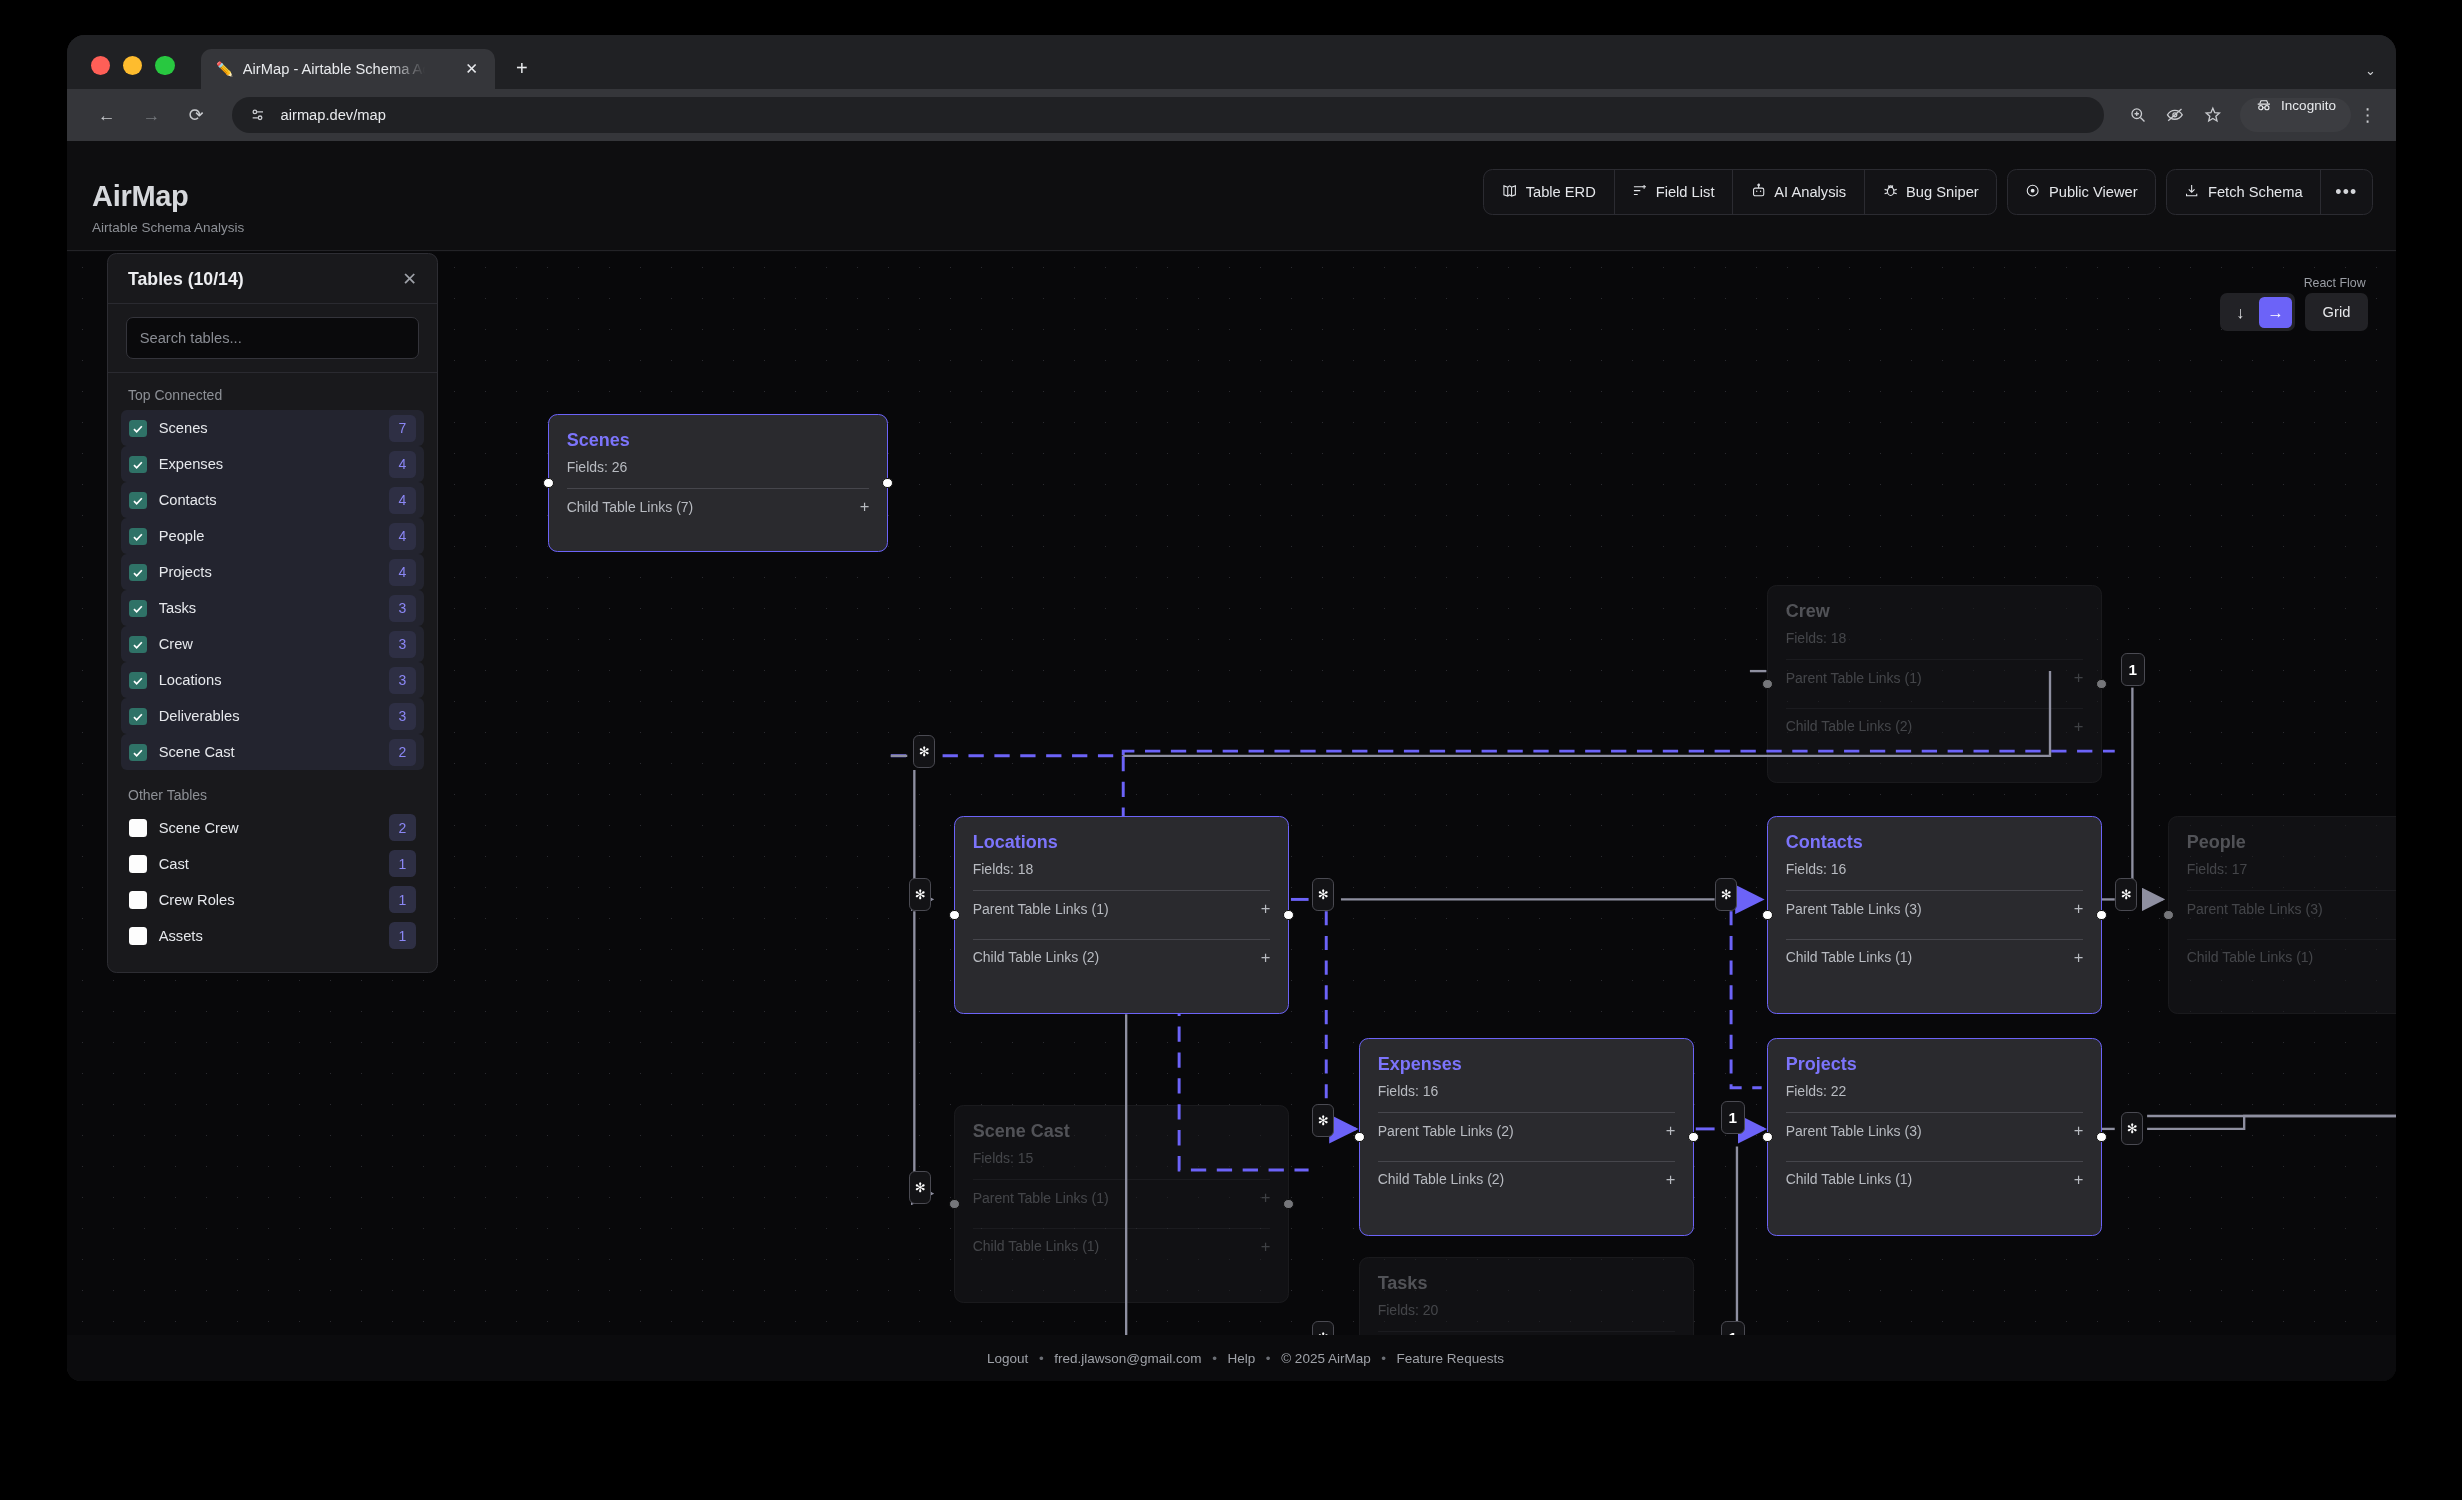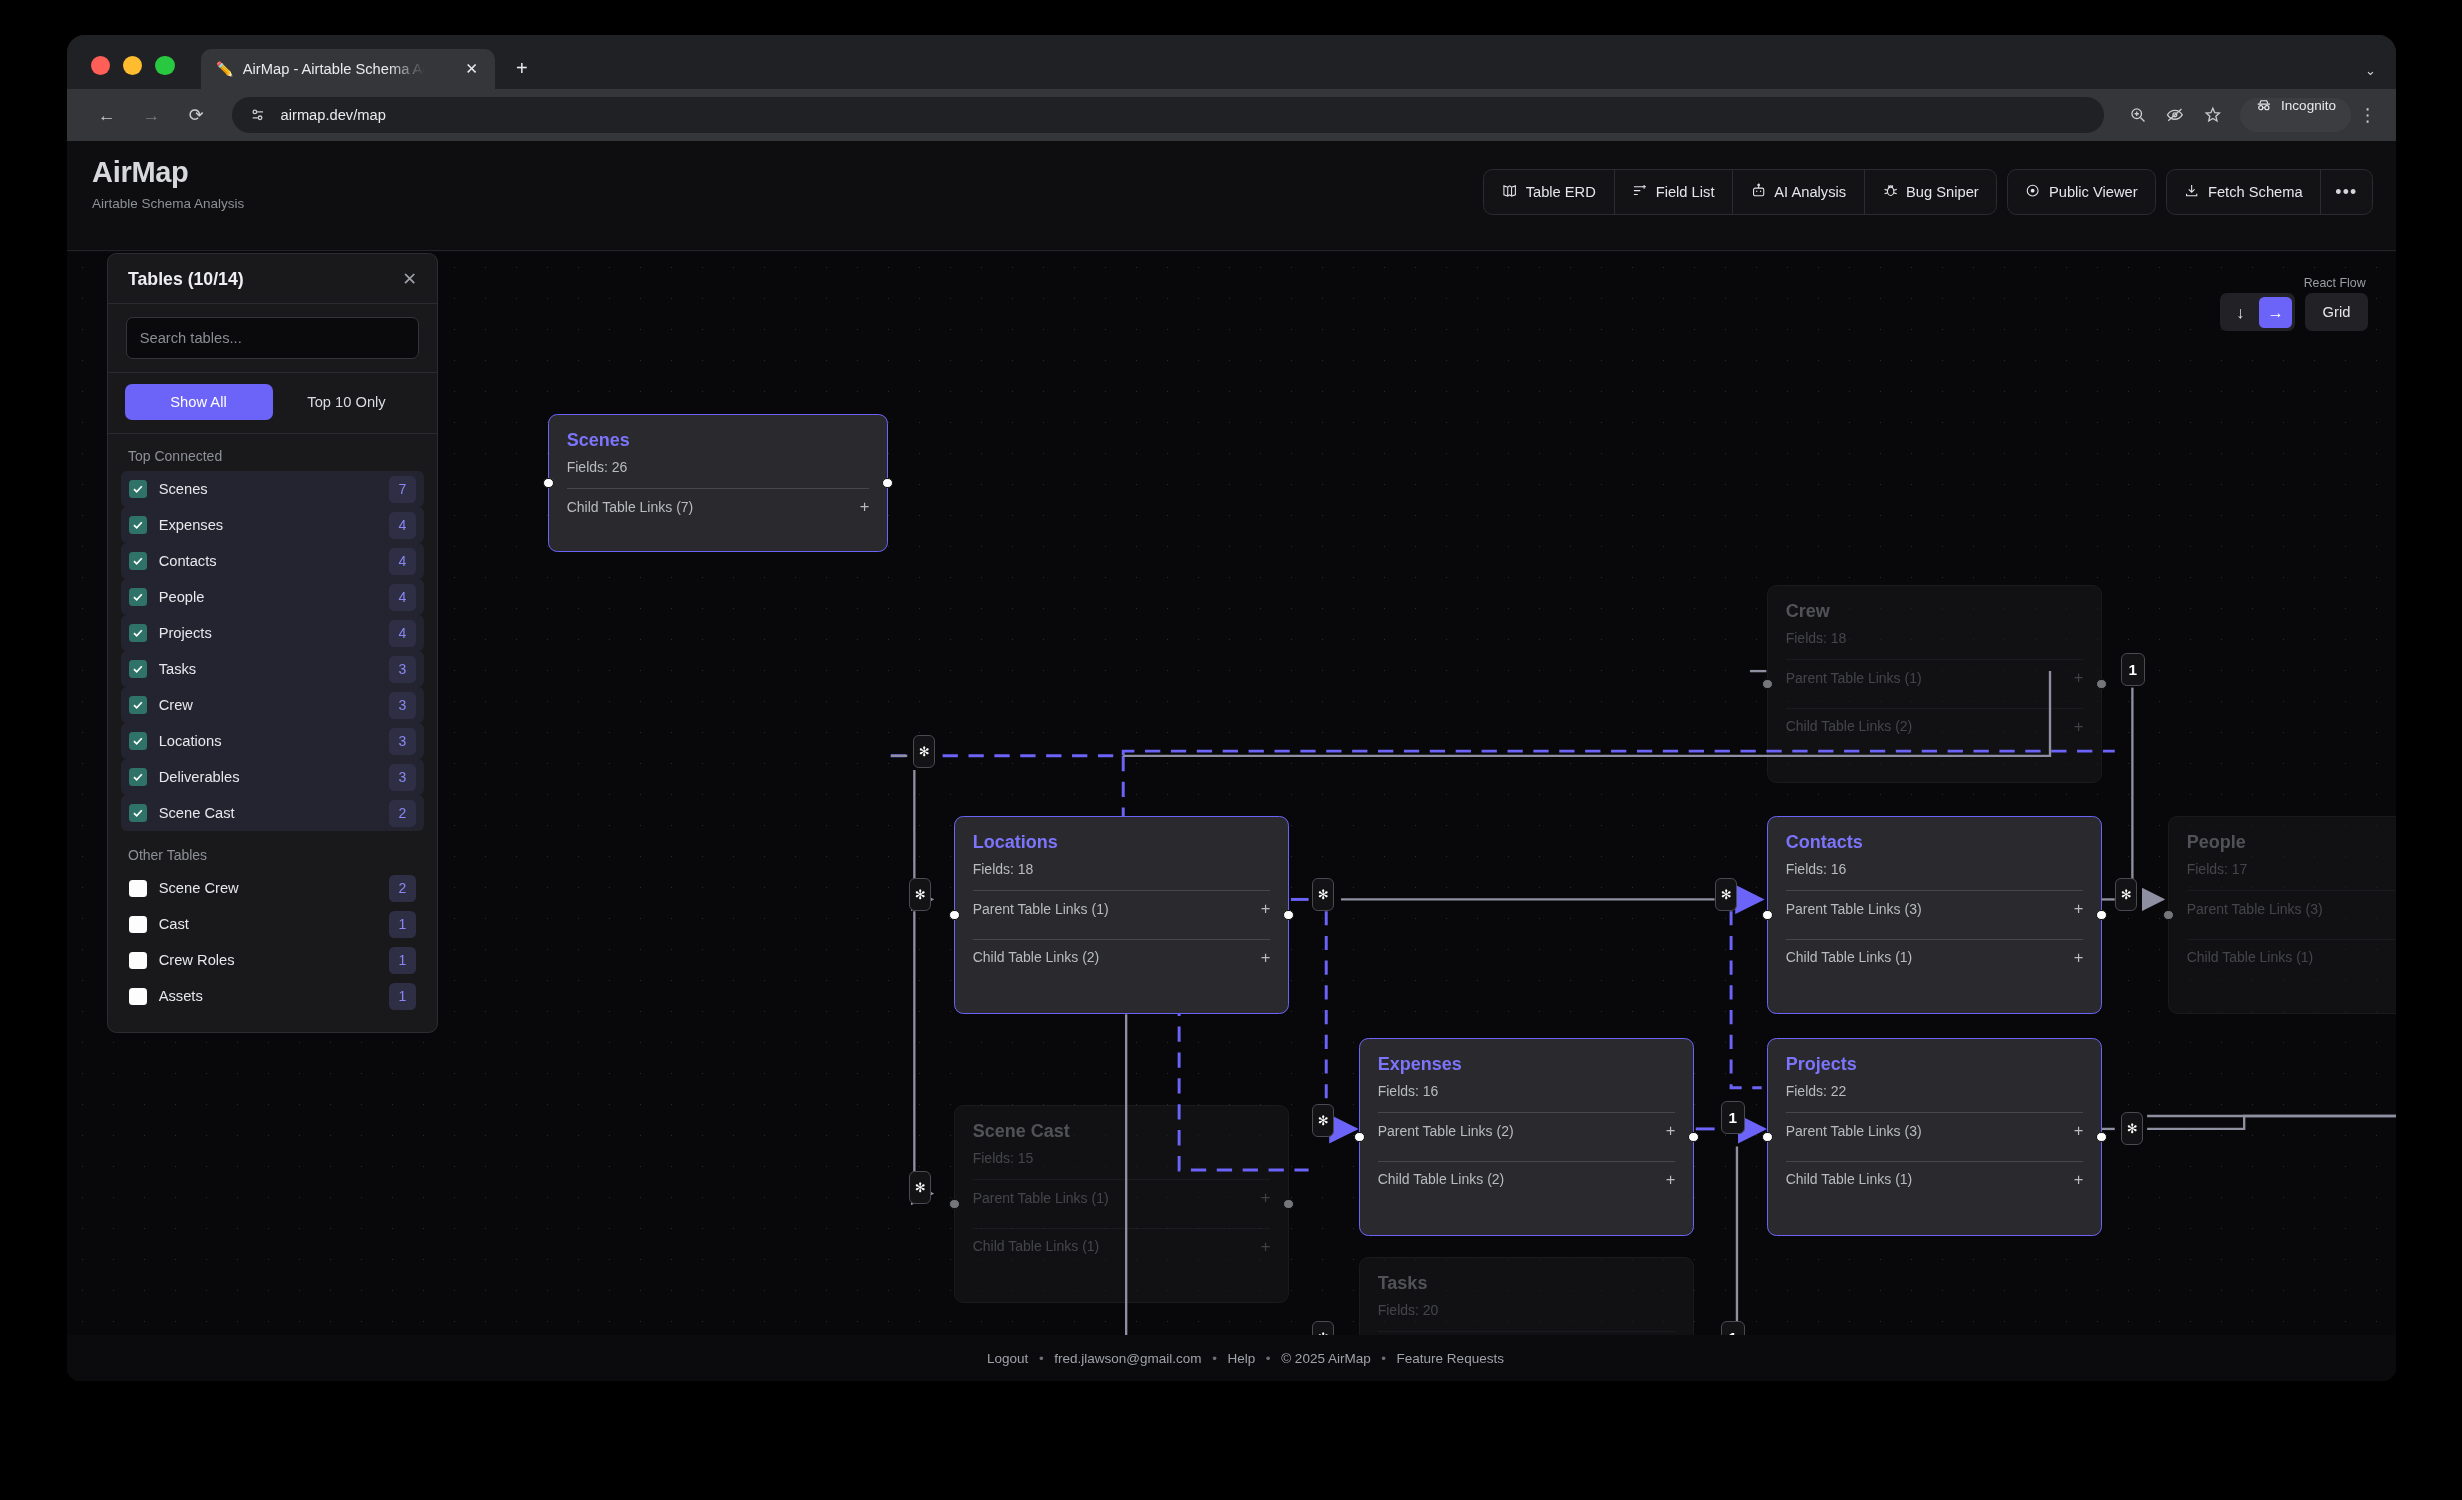--- a/index.html
+++ b/index.html
@@ -115,21 +115,21 @@
     width: 2329px; height: 1240px;
     background: #0b0b0d;
   }
   .app-header {
     position: relative;
     height: 110px;
     background: #0e0e10;
     border-bottom: 0.6px solid #232327;
   }
   .brand { position: absolute; left: 25px; top: 15.3px; }
-  .brand-title { color: #d6d8dc; font-size: 29px; font-weight: bold; letter-spacing: -0.3px; }
+  .brand-title { color: #d6d8dc; font-size: 29px; font-weight: bold; letter-spacing: -0.3px; margin-top: 24px; }
   .brand-sub { color: #8d9096; font-size: 13.5px; margin-top: 7px; }
 
   .toolbar {
     position: absolute; right: 23.5px; top: 28px;
     display: flex; align-items: center; gap: 9.4px;
   }
   .btn-group {
     display: flex; align-items: stretch;
     background: #131316;
     border: 0.6px solid #2b2b31;
@@ -682,24 +682,20 @@
         </div>
 
       <div class="panel">
         <div class="panel-head">
           <span class="panel-title">Tables (10/14)</span>
           <span class="panel-close">✕</span>
         </div>
         <div class="panel-search">
           <input class="search-input" type="text" placeholder="Search tables..." style="">
         </div>
-        <div class="panel-tabs">
-          <div class="ptab active">Show All</div>
-          <div class="ptab">Top 10 Only</div>
-        </div>
         <div id="panel-groups">
             <div class="group-label">Top Connected</div>
             <div class="tlist">
               <div class="trow sel">
                 <span class="cbx on">
                   <svg width="11.8" height="11.8" viewBox="0 0 24 24" fill="none" stroke="#fff" stroke-width="3.4">
                     <polyline points="4,12.5 9.5,18 20,6.5"></polyline>
                   </svg>
                 </span>
                 <span class="tname">Scenes</span>

